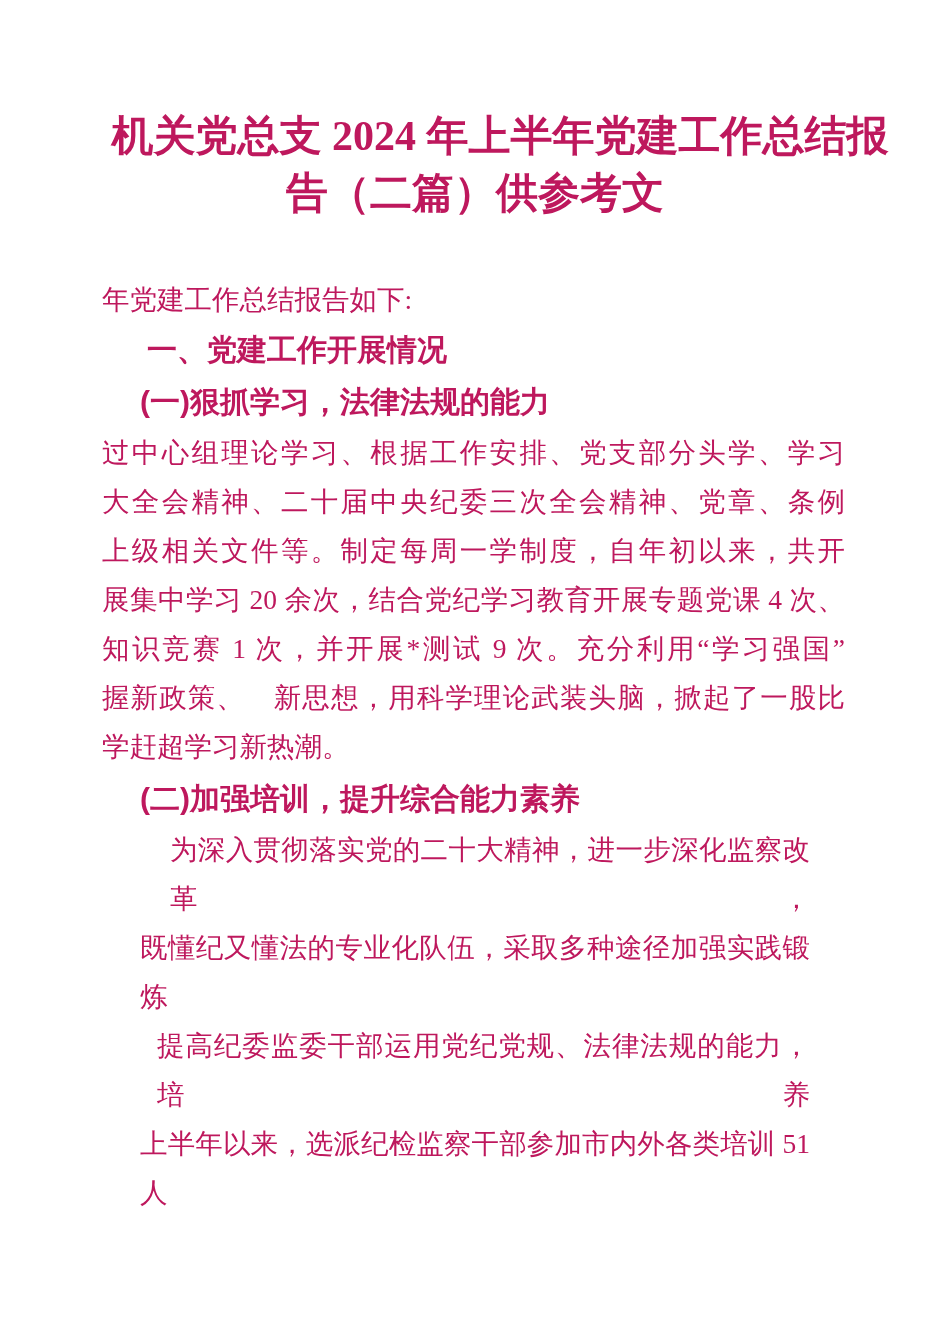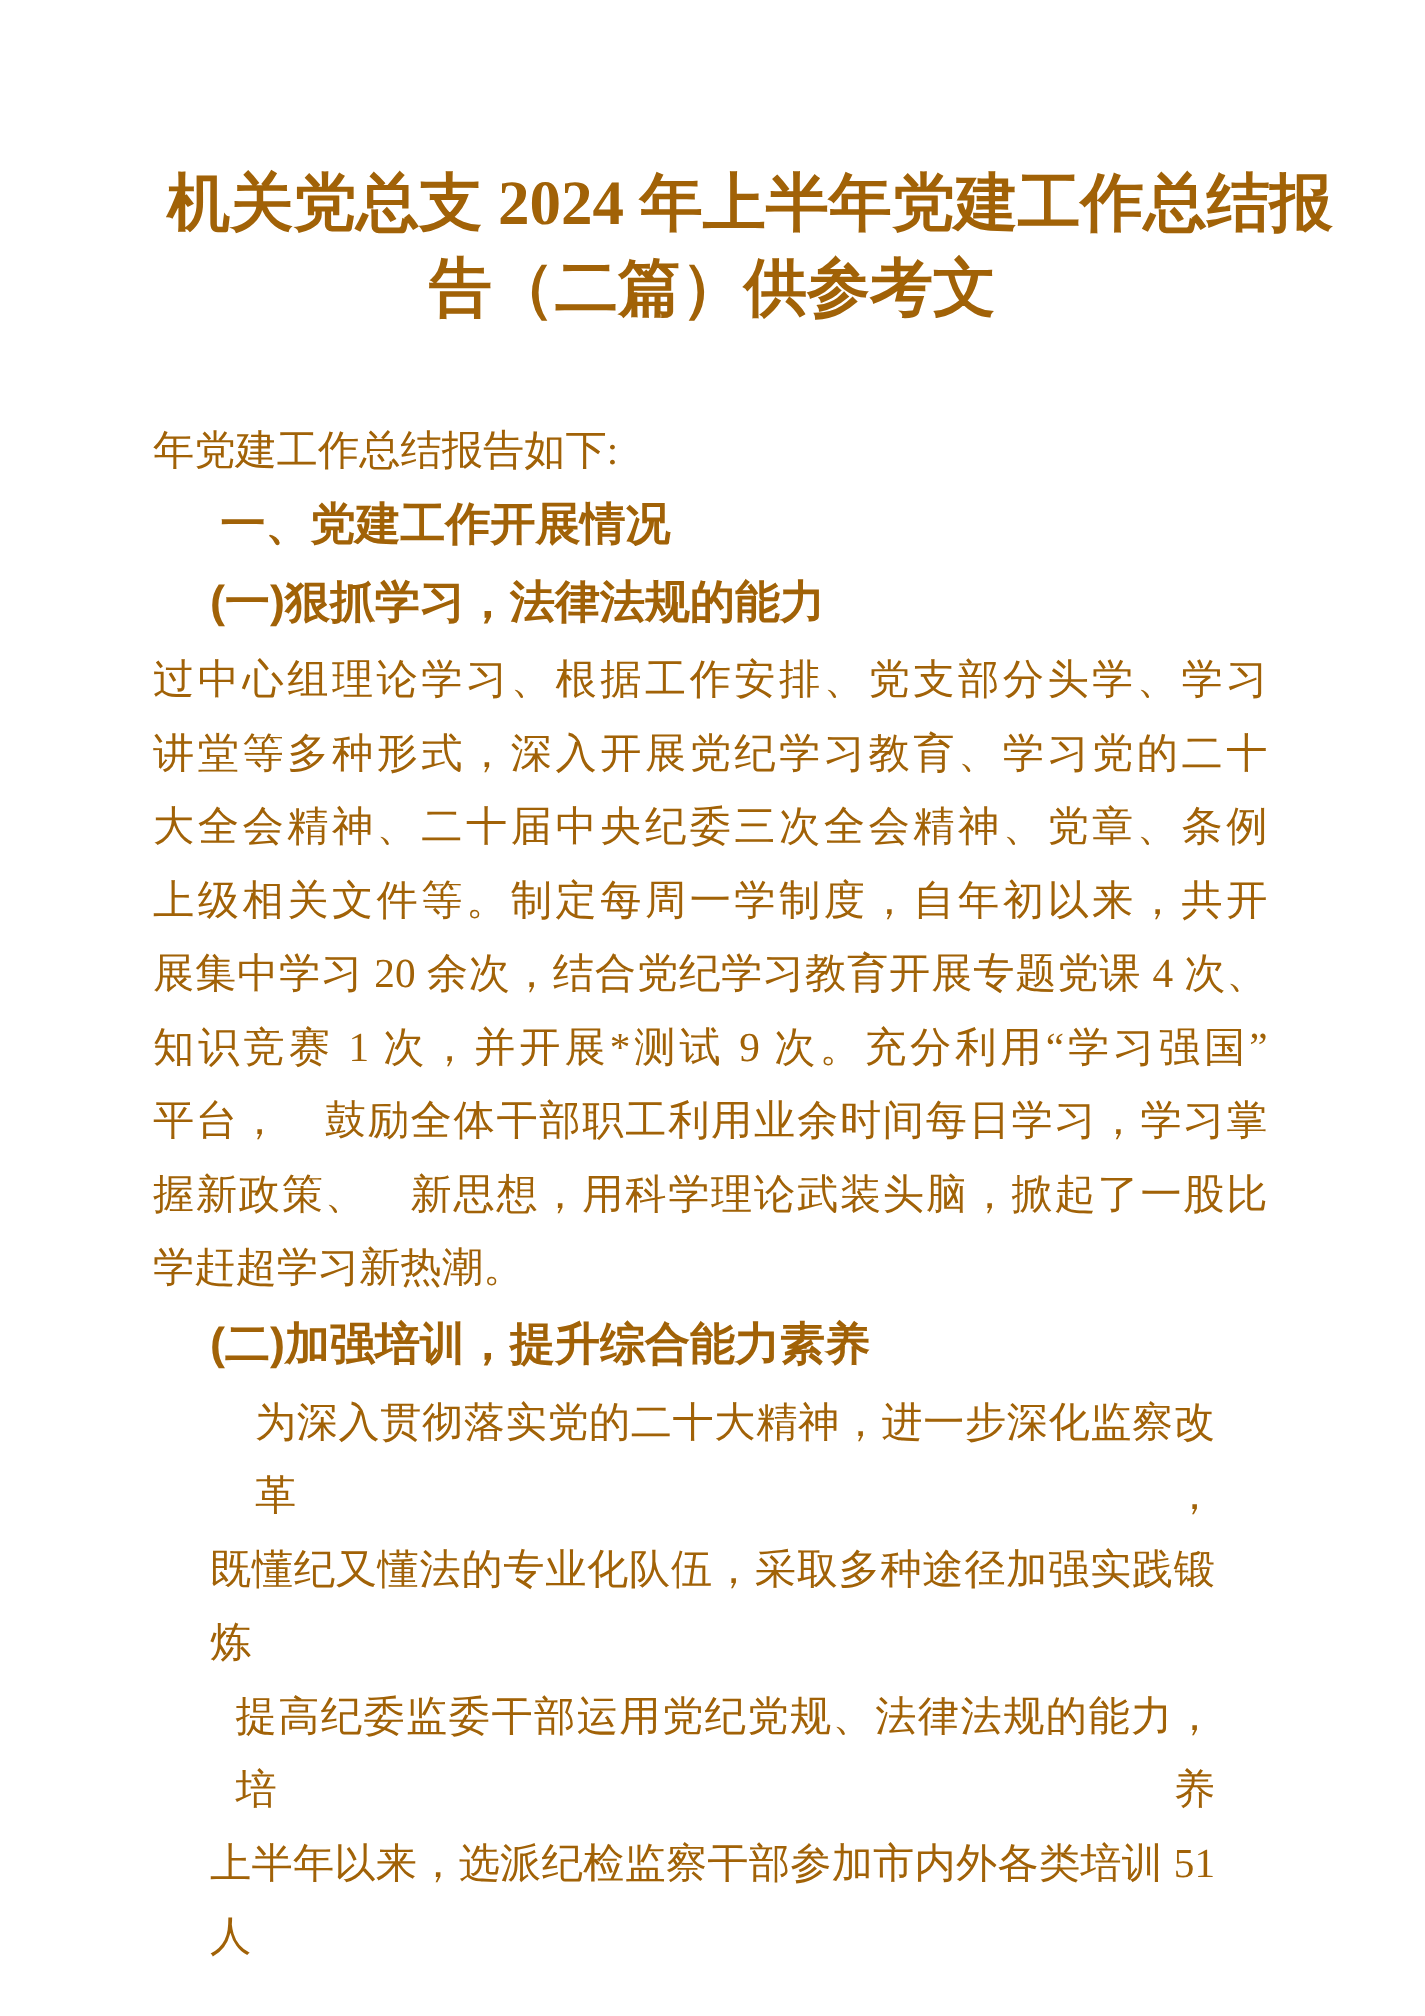--- a/index.html
+++ b/index.html
@@ -2,21 +2,21 @@
 <html><head>
 <meta charset="utf-8">
 <style>
   html,body { margin:0; padding:0; }
   body { background:#ffffff; }
   .page {
     position:relative;
     width:950px;
     height:1344px;
     background:#ffffff;
-    color:#a16207;
+    color:#be185d;
     font-family:"Liberation Serif","DejaVu Serif",serif;
     overflow:hidden;
   }
   .title {
     margin:0;
     padding:108px 60px 0 60px;
     text-align:center;
     font-size:42px;
     line-height:57px;
     font-weight:bold;
@@ -57,26 +57,24 @@
       <div class="tline tline1">告（二篇）供参考文</div>
     </h1>
   <div class="doc-body" id="doc-body">
       <div class="para">
         <div class="line end">年党建工作总结报告如下:</div>
       </div>
       <div class="line h1">一、党建工作开展情况</div>
       <div class="line h2">(一)狠抓学习，法律法规的能力</div>
       <div class="para">
         <div class="line">过中心组理论学习、根据工作安排、党支部分头学、学习</div>
-        <div class="line">讲堂等多种形式，深入开展党纪学习教育、学习党的二十</div>
         <div class="line">大全会精神、二十届中央纪委三次全会精神、党章、条例</div>
         <div class="line">上级相关文件等。制定每周一学制度，自年初以来，共开</div>
         <div class="line">展集中学习 20 余次，结合党纪学习教育开展专题党课 4 次、</div>
         <div class="line">知识竞赛 1 次，并开展*测试 9 次。充分利用“学习强国”</div>
-        <div class="line">平台，　鼓励全体干部职工利用业余时间每日学习，学习掌</div>
         <div class="line">握新政策、　新思想，用科学理论武装头脑，掀起了一股比</div>
         <div class="line end">学赶超学习新热潮。</div>
       </div>
       <div class="line h2">(二)加强培训，提升综合能力素养</div>
       <div class="para shifted">
         <div class="line ind-a">为深入贯彻落实党的二十大精神，进一步深化监察改革，</div>
         <div class="line">既懂纪又懂法的专业化队伍，采取多种途径加强实践锻炼</div>
         <div class="line ind-b">提高纪委监委干部运用党纪党规、法律法规的能力，培养</div>
         <div class="line end">上半年以来，选派纪检监察干部参加市内外各类培训 51 人</div>
       </div>

